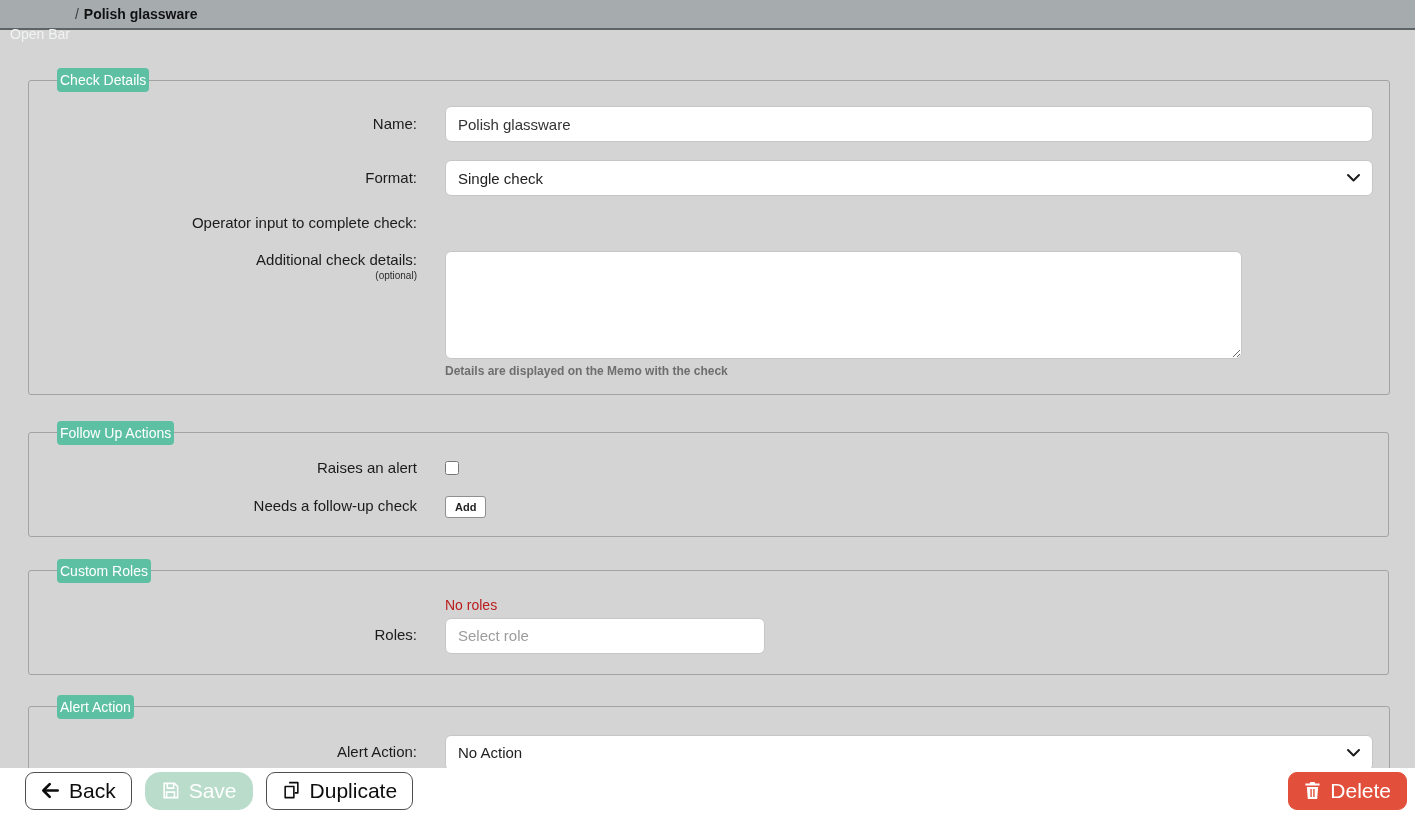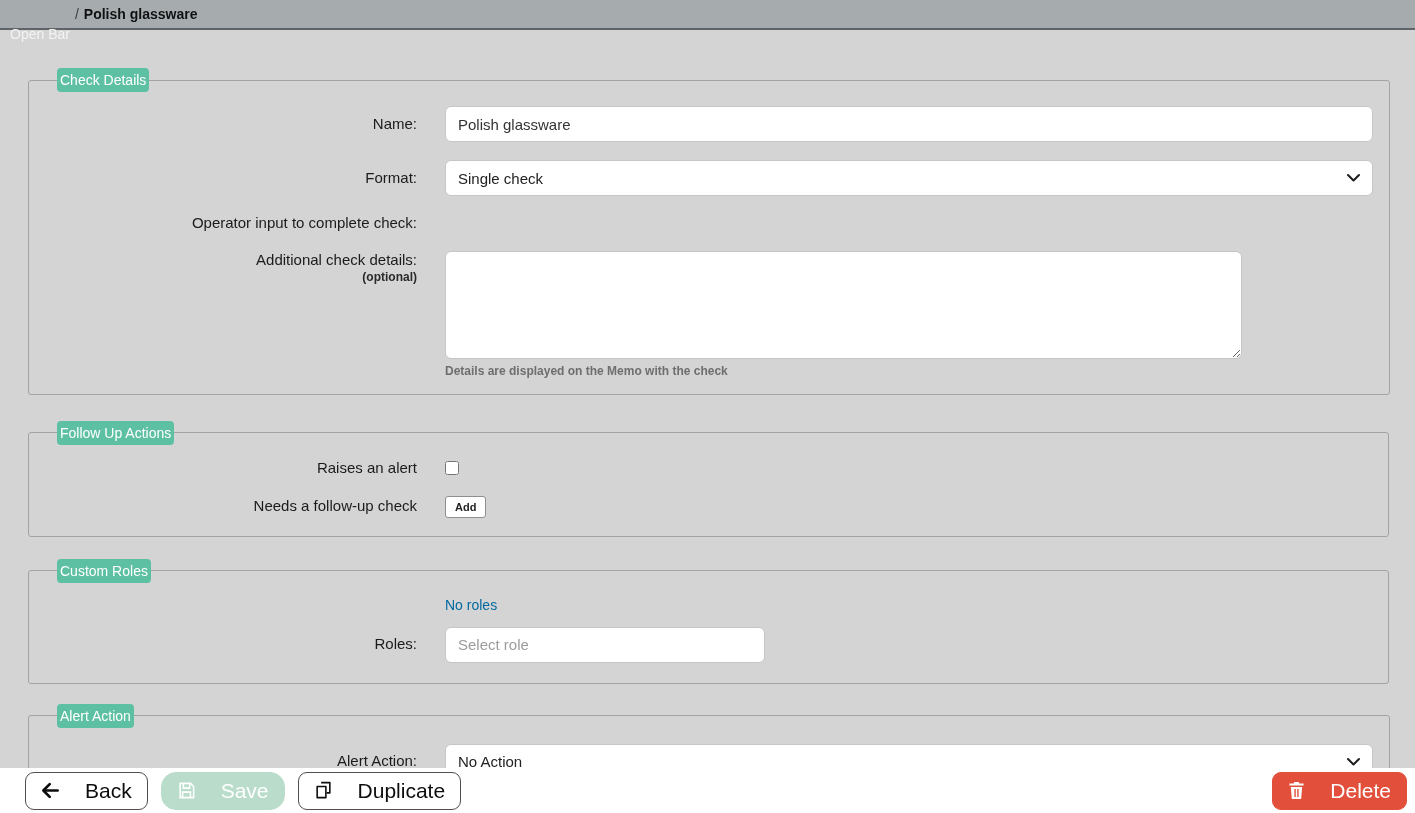--- a/index.html
+++ b/index.html
@@ -39,21 +39,21 @@
   
   .row {
     display:grid; grid-template-columns:372px 1fr; column-gap:28px;
     align-items:center; margin-bottom:18px;
   }
   .row:last-child { margin-bottom:6px; }
   .row .lbl {
     text-align:right; font-size:15px; color:#1b1b1b; line-height:1.25;
   }
   .row.top-align { align-items:start; }
-  .lbl .optional { display:block; font-size:12px; font-weight:bold; color:#2a2a2a;text-align:right; }
+  .lbl .optional { display:block; font-size:10px; font-weight:normal; color:#2a2a2a;text-align:right; }
 
   .text-input {
     width:928px; height:36px; border:1px solid #c6c6c6; border-radius:6px;
     padding:0 12px; font-size:15px; color:#333; background:#fff;
     font-family:inherit; outline:none;
   }
   .select-wrap { position:relative; width:928px; }
   .select-wrap select {
     width:100%; height:36px; -webkit-appearance:none; appearance:none;
     border:1px solid #c6c6c6; border-radius:6px; background:#fff;
@@ -70,32 +70,32 @@
   .help-text {
     font-size:12px; font-weight:bold; color:#6e6e6e; margin-top:5px;
   }
 
   .checkbox { width:14px; height:14px; margin:0; accent-color:#fff; }
   .add-btn {
     font-size:11px; font-weight:bold; color:#222; background:#fff;
     border:1px solid #8f8f8f; border-radius:3px; padding:4px 9px;
     font-family:inherit; width:max-content; cursor:pointer;
   }
-  .empty-roles { color:#0369a1; font-size:14px; margin-bottom:14px; }
+  .empty-roles { color:#b91c1c; font-size:14px; margin-bottom:5px; }
   .roles-input { width:320px; }
   .roles-input::placeholder, .text-input::placeholder { color:#9c9c9c; }
 
   
   .footer {
     position:fixed; left:0; right:0; bottom:0; height:45px;
     background:#ffffff; display:flex; align-items:center;
     padding:0 8px; z-index:10;
   }
   .btn {
-    display:inline-flex; align-items:center; gap:25px; height:38px;
+    display:inline-flex; align-items:center; gap:9px; height:38px;
     padding:12px 15px; border:1px solid #4f4f4f; border-radius:9px;
     background:#fff; color:#0d0d0d; font-size:21px; font-family:inherit;
     cursor:pointer; line-height:1;
   }
   .btn svg { flex:0 0 auto; }
   .btn-back { margin-left:17px; }
   .btn-save { margin-left:13px; background:#b9dccb; border-color:#b9dccb; color:#fff;border-radius:15px; }
   .btn-duplicate { margin-left:13px; }
   .btn-delete { margin-left:auto; background:#e2503c; border-color:#e2503c; color:#fff; }
 </style>

